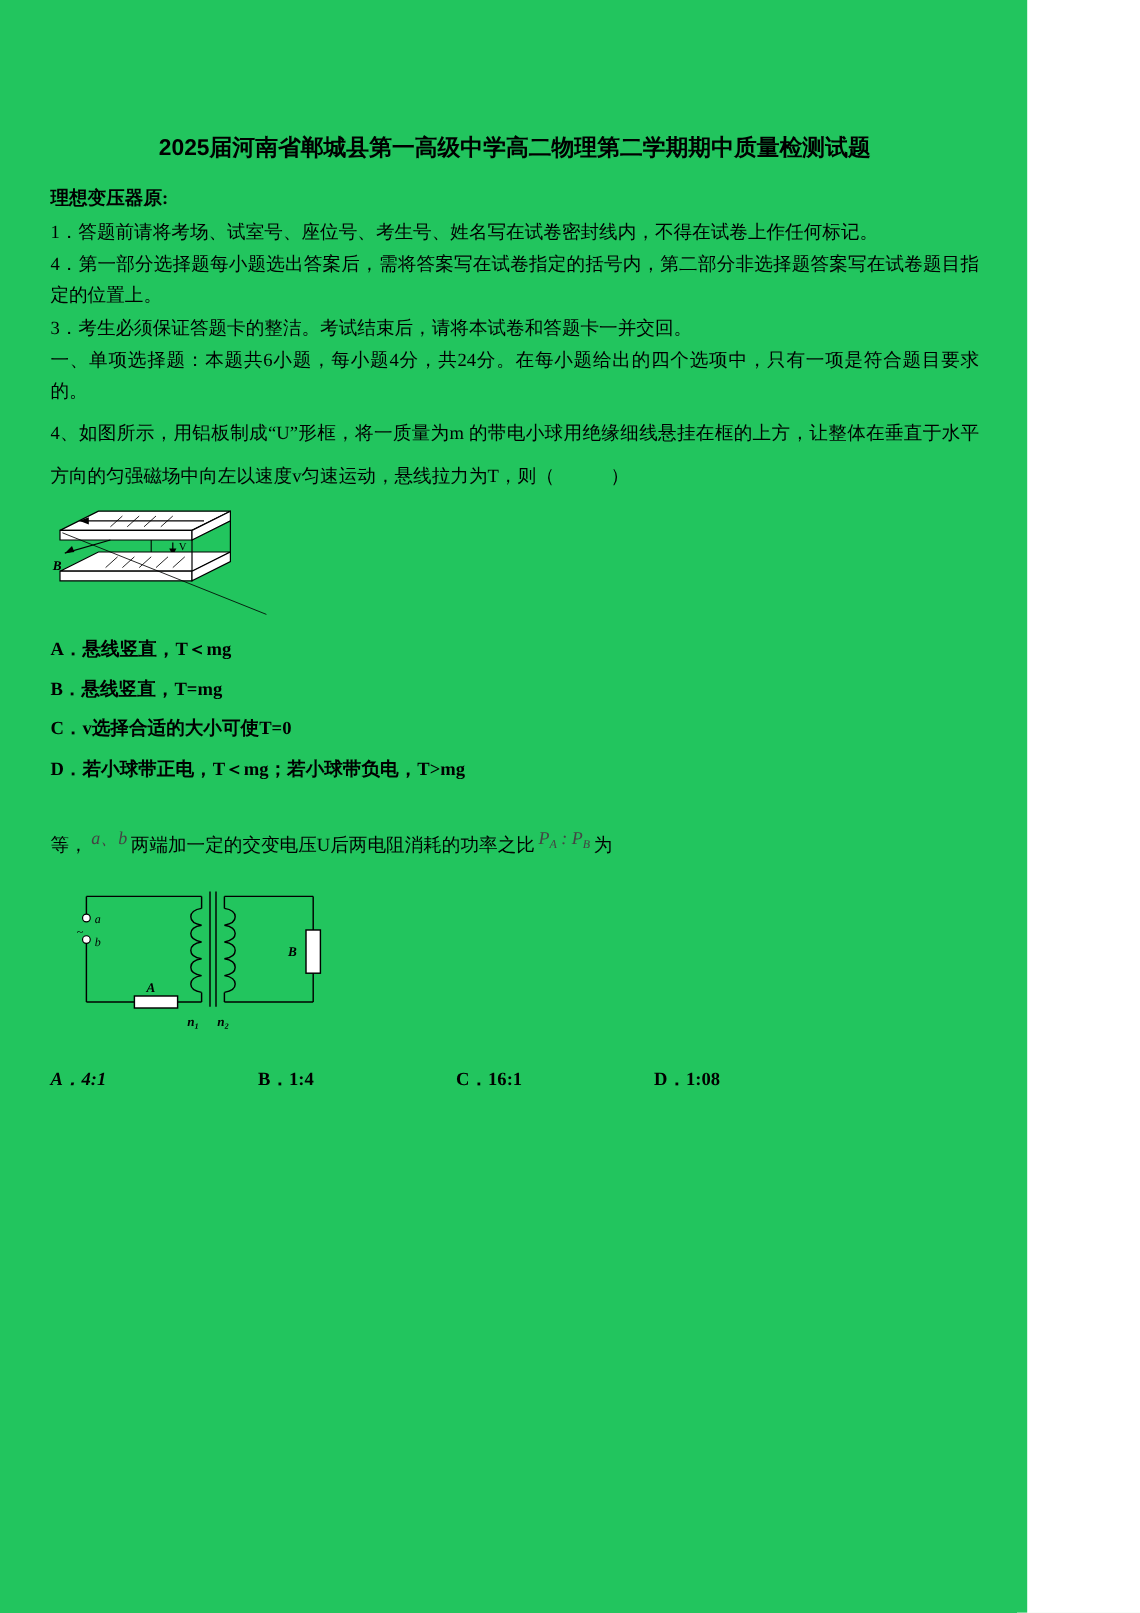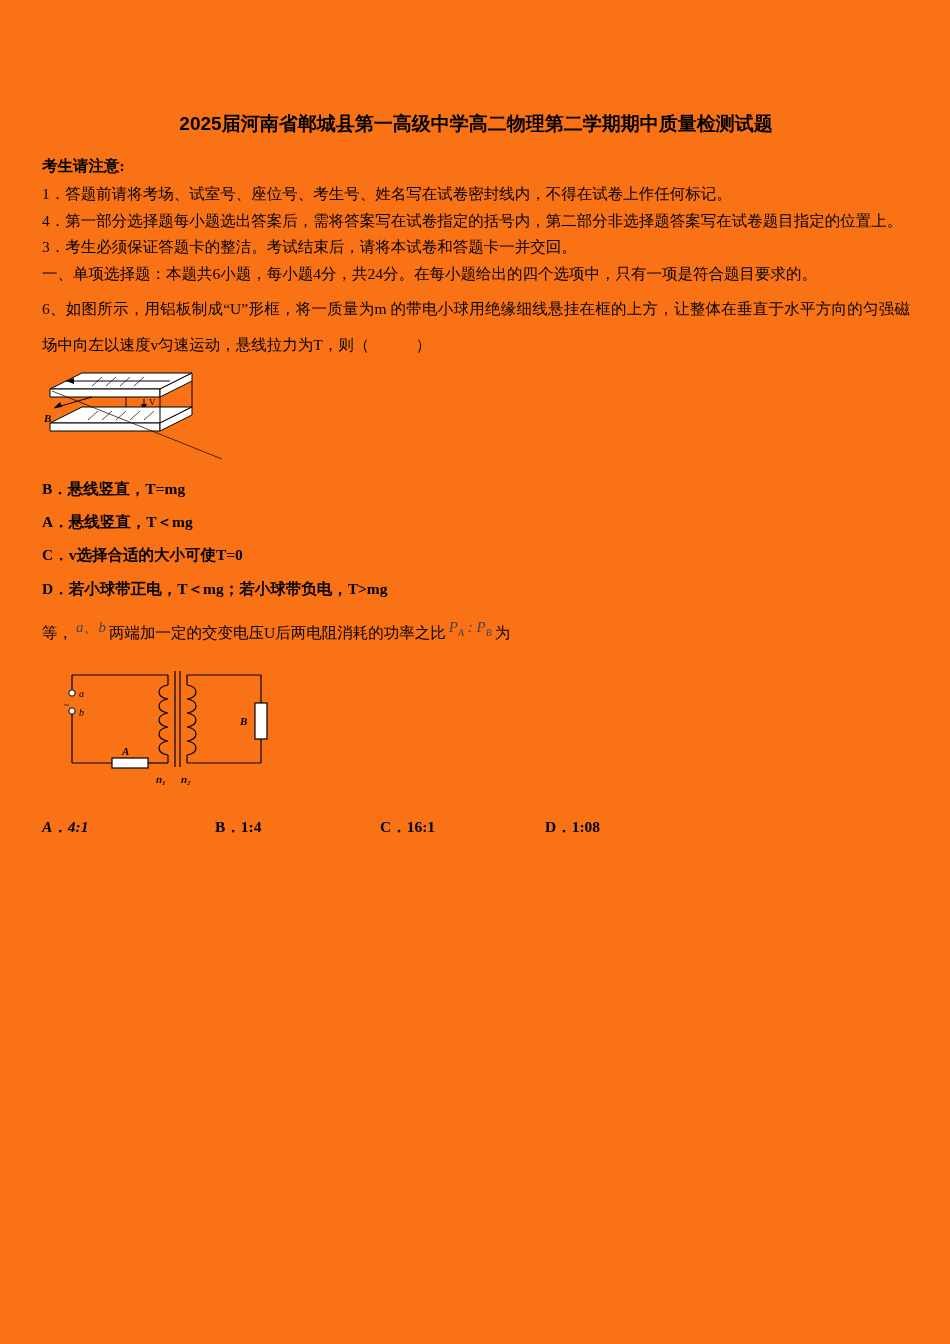--- a/index.html
+++ b/index.html
@@ -1,21 +1,21 @@
 <!DOCTYPE html>
 <html><head>
 <meta charset="utf-8">
 <style>
   html,body{margin:0;padding:0;background:#ffffff;}
   .page{
     position:relative;
-    width:950px;height:1344px;
+    width:856px;height:1344px;
     box-sizing:border-box;
     padding:112px 40px 0 42px;
-    background:#f97316;
+    background:#22c55e;
     color:#000;
     font-family:"Liberation Serif","DejaVu Serif",serif;
     font-size:15.5px;
     overflow:hidden;
   }
   .title{
     font-family:"Liberation Sans","DejaVu Sans",sans-serif;
     font-weight:bold;
     font-size:19px;
     text-align:center;
@@ -27,21 +27,21 @@
     margin:0 0 2px 0;
     line-height:1.7;
   }
   .para{margin:0;text-align:justify;line-height:1.72;}
   .section-header{line-height:1.7;text-align:justify;}
   .q-text{margin:0;line-height:2.3;text-align:justify;}
   .q1-text{margin-top:4px;}
   .figure1-wrap{margin:4px 0 6px 0;}
   .opt-v{font-weight:bold;line-height:1.25;margin:14px 0;}
   .q2-line1{margin-top:30px;line-height:1.7;}
-  .q2-line2{margin-top:22px;line-height:1.7;}
+  .q2-line2{margin-top:41px;line-height:1.7;}
   .math{
     font-family:"Liberation Serif","DejaVu Serif",serif;
     font-style:italic;
     font-size:15px;
     position:relative;
     top:-6px;
     padding:0 3px;
     color:#444;
   }
   .math sub{font-size:10px;font-style:italic;}
@@ -57,29 +57,29 @@
   .svg-var{font-style:italic;}
 </style>
 </head>
 <body>
 
 <div class="page">
 
   <h1 class="title">2025届河南省郸城县第一高级中学高二物理第二学期期中质量检测试题</h1>
 
   <div>
-    <div class="notice-header">考生请注意:</div>
+    <div class="notice-header">理想变压器原:</div>
     <p class="para">1．答题前请将考场、试室号、座位号、考生号、姓名写在试卷密封线内，不得在试卷上作任何标记。</p>
     <p class="para">4．第一部分选择题每小题选出答案后，需将答案写在试卷指定的括号内，第二部分非选择题答案写在试卷题目指定的位置上。</p>
     <p class="para">3．考生必须保证答题卡的整洁。考试结束后，请将本试卷和答题卡一并交回。</p>
   </div>
 
   <div class="section-header">一、单项选择题：本题共6小题，每小题4分，共24分。在每小题给出的四个选项中，只有一项是符合题目要求的。</div>
 
-  <p class="q-text q1-text">6、如图所示，用铝板制成“U”形框，将一质量为m 的带电小球用绝缘细线悬挂在框的上方，让整体在垂直于水平方向的匀强磁场中向左以速度v匀速运动，悬线拉力为T，则（　　　）</p>
+  <p class="q-text q1-text">4、如图所示，用铝板制成“U”形框，将一质量为m 的带电小球用绝缘细线悬挂在框的上方，让整体在垂直于水平方向的匀强磁场中向左以速度v匀速运动，悬线拉力为T，则（　　　）</p>
 
   <div class="figure1-wrap">
     <svg width="185" height="98" viewBox="0 0 185 98">
       <g stroke="#000" stroke-width="1" fill="#ffffff">
         <polygon points="8,22 118,22 150,6 40,6"></polygon>
         <polygon points="8,22 118,22 118,30 8,30"></polygon>
         <polygon points="118,22 150,6 150,14 118,30"></polygon>
       </g>
       <g stroke="#000" stroke-width="0.7">
         <line x1="50" y1="19" x2="60" y2="10"></line>
@@ -116,22 +116,22 @@
       </g>
       <g stroke="#000" stroke-width="1">
         <line x1="118" y1="30" x2="118" y2="56"></line>
         <line x1="150" y1="14" x2="150" y2="40"></line>
       </g>
       <line x1="10" y1="24" x2="180" y2="92" stroke="#000" stroke-width="0.7"></line>
     </svg>
   </div>
 
   <div>
+    <div class="opt-v">A．悬线竖直，T＜mg</div>
     <div class="opt-v">B．悬线竖直，T=mg</div>
-    <div class="opt-v">A．悬线竖直，T＜mg</div>
     <div class="opt-v">C．v选择合适的大小可使T=0</div>
     <div class="opt-v">D．若小球带正电，T＜mg；若小球带负电，T&gt;mg</div>
   </div>
 
 
   <div class="q2-line2">
     <span>等，</span><span class="math">a、b</span><span>两端加一定的交变电压U后两电阻消耗的功率之比</span><span class="math"><span>P</span><sub>A</sub><span> : </span><span>P</span><sub>B</sub></span><span>为</span>
   </div>
 
   <div class="figure2-wrap">

